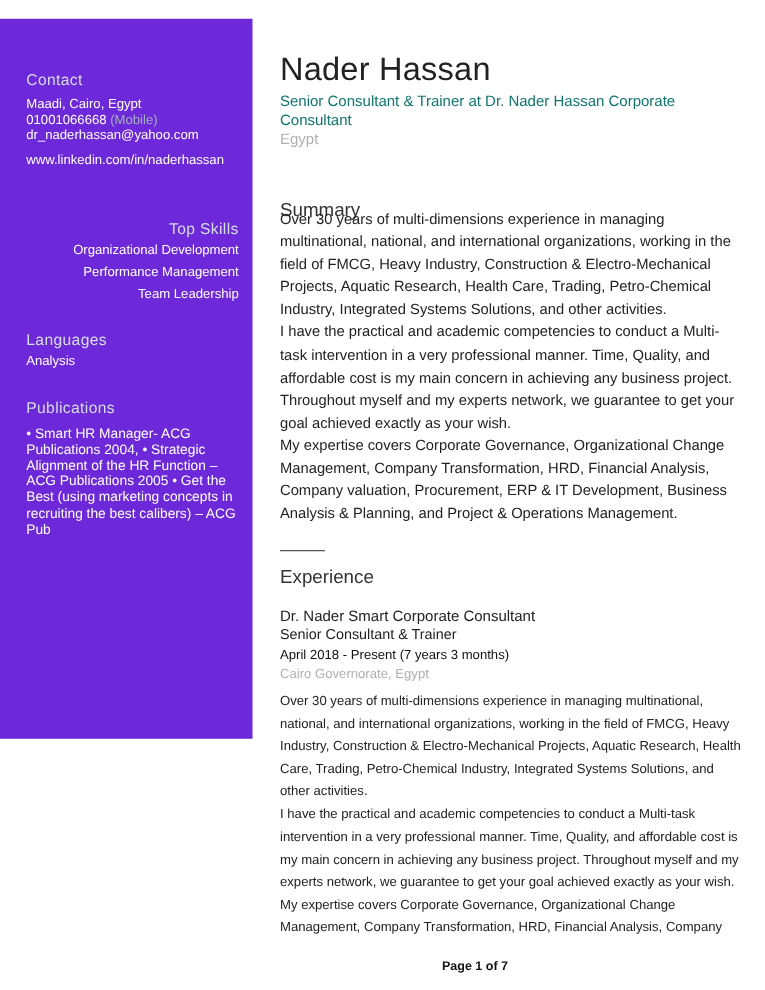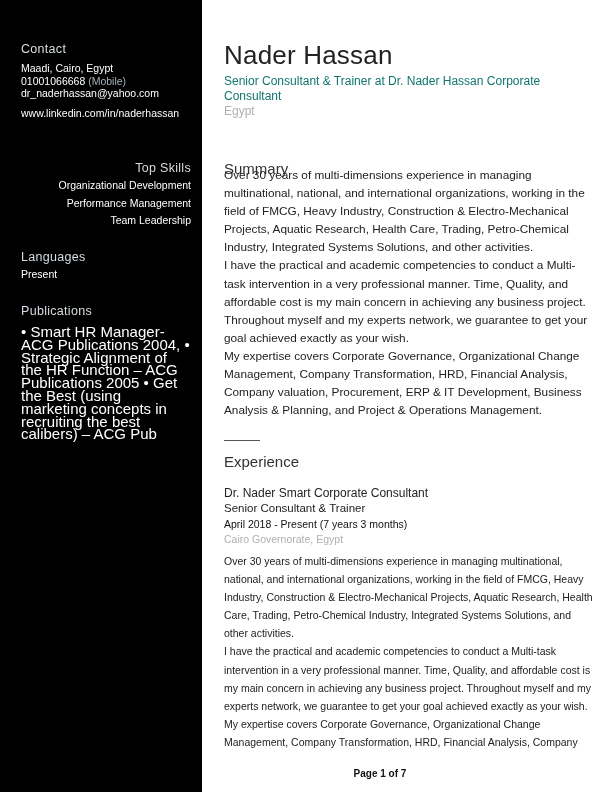--- a/index.html
+++ b/index.html
@@ -2,31 +2,31 @@
 <html><head>
 <meta charset="utf-8">
 <style>
   html, body { margin: 0; padding: 0; }
   body {
     width: 612px; height: 792px; position: relative; overflow: hidden;
     background: #ffffff;
     font-family: "Liberation Sans", sans-serif;
   }
   .sidebar {
-    position: absolute; left: 0; top: 0; width: 202px; height: 792px;
-    background: #000000; color: #ffffff;
+    position: absolute; left: 0; top: 15px; width: 202px; height: 576px;
+    background: #6d28d9; color: #ffffff;
   }
   .side-section { position: absolute; left: 21px; width: 170px; }
   .side-heading {
     font-size: 12.5px; color: #d6dde2; letter-spacing: 0.3px; margin: 0 0 6px 0; font-weight: normal;
   }
   .side-line { font-size: 10.5px; line-height: 12.5px; color: #ffffff; }
   .side-muted { color: #a3b0b9; }
   .skill { font-size: 10.5px; line-height: 17.5px; color: #ffffff; }
-  .pubs { font-size: 15px; line-height: 12.8px; color: #ffffff; }
+  .pubs { font-size: 11px; line-height: 12.8px; color: #ffffff; }
 
   .main { position: absolute; left: 224px; top: 0; width: 370px; }
   .name {
     position: absolute; top: 40px; left: 0; font-size: 26px; color: #222222; letter-spacing: 0.2px; white-space: nowrap;
   }
   .headline { position: absolute; top: 74px; left: 0; width: 370px; font-size: 12px; line-height: 15px; color: #0f766e; }
   .location { position: absolute; top: 104px; left: 0; font-size: 12px; color: #b0b0b0; }
   .section-title { position: absolute; left: 0; font-size: 15px; color: #333333; }
   .para { position: absolute; left: 0; width: 372px; font-size: 11.8px; line-height: 18.1px; color: #222222; }
   .divider { position: absolute; left: 0; top: 440px; width: 36px; height: 1px; background: #555555; }
@@ -58,21 +58,21 @@
 
   <div class="side-section" style="top:161px;text-align:right;">
     <h3 class="side-heading" style="margin-bottom:2px;">Top Skills</h3>
     <div class="skill">Organizational Development</div>
     <div class="skill">Performance Management</div>
     <div class="skill">Team Leadership</div>
   </div>
 
   <div class="side-section" style="top:250px;">
     <h3 class="side-heading" style="margin-bottom:2px;">Languages</h3>
-    <div class="skill">Present</div>
+    <div class="skill">Analysis</div>
   </div>
 
   <div class="side-section" style="top:304px;">
     <h3 class="side-heading" style="margin-bottom:8px;">Publications</h3>
     <div class="pubs">• Smart HR Manager- ACG Publications 2004, • Strategic Alignment of the HR Function – ACG Publications 2005    • Get the Best (using marketing concepts in recruiting the best calibers) – ACG Pub</div>
   </div>
 </div>
 
 <div class="main">
   <div class="name">Nader Hassan</div>

